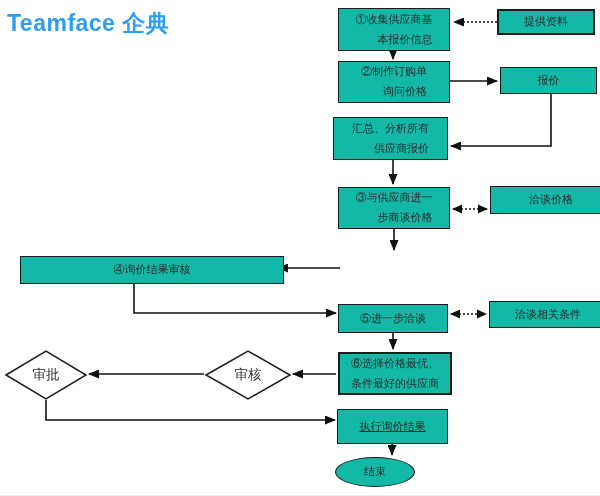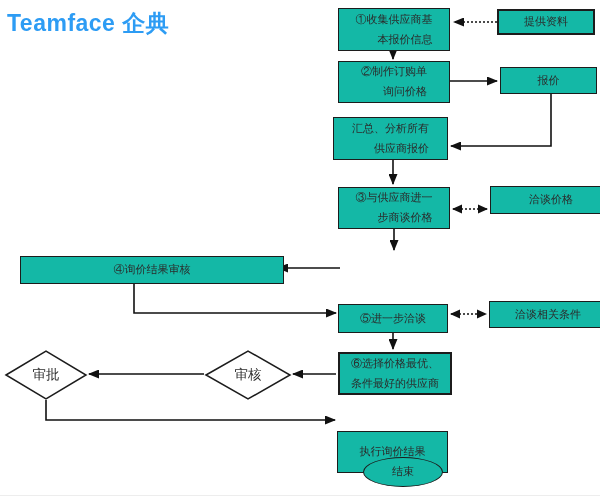--- a/index.html
+++ b/index.html
@@ -29,22 +29,22 @@
     font-size:13.5px; background:transparent; border:none;
   }
   
   #n-collect  { left:338px; top:8px;   width:112px; height:43px; }
   #n-order    { left:338px; top:61px;  width:112px; height:42px; }
   #n-summarize{ left:333px; top:117px; width:115px; height:43px; }
   #n-discuss  { left:338px; top:187px; width:112px; height:42px; }
   #n-initial  { left:340px; top:253px; width:108px; height:29px; }
   #n-further  { left:338px; top:304px; width:110px; height:29px; }
   #n-select   { left:338px; top:352px; width:114px; height:43px; }
-  #n-execute  { left:337px; top:431px; width:111px; height:42px; }
-  #n-end      { left:363px; top:457px; width:80px;  height:30px; }
+  #n-execute  { left:337px; top:409px; width:111px; height:35px;text-decoration:underline; }
+  #n-end      { left:335px; top:457px; width:80px;  height:30px; }
   
   #n-provide  { left:497px; top:9px;   width:98px;  height:26px; }
   #n-quote    { left:500px; top:67px;  width:97px;  height:27px; }
   #n-talkprice{ left:490px; top:186px; width:122px; height:28px; }
   #n-talkterms{ left:489px; top:301px; width:118px; height:27px; }
   
   #n-review   { left:20px;  top:256px; width:264px; height:28px; }
   #l-approve  { left:6px;   top:351px; width:80px;  height:48px; }
   #l-audit    { left:206px; top:351px; width:84px;  height:48px; }
 </style>

